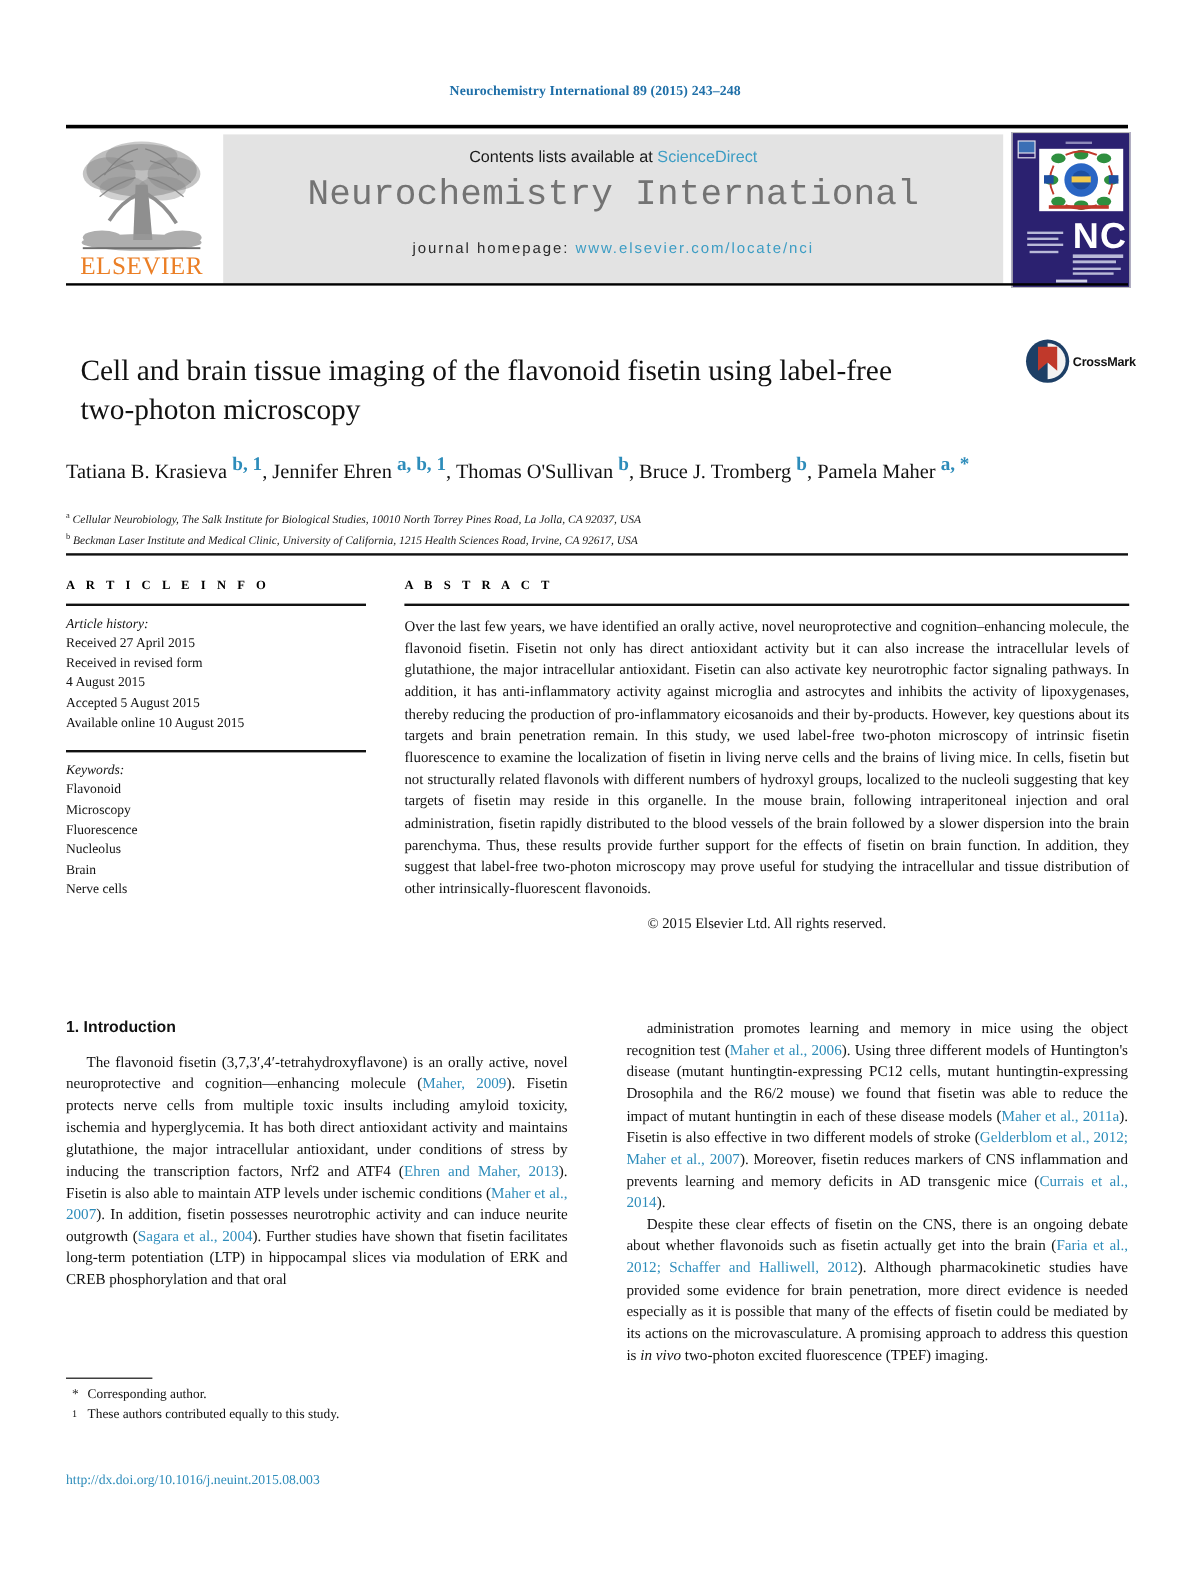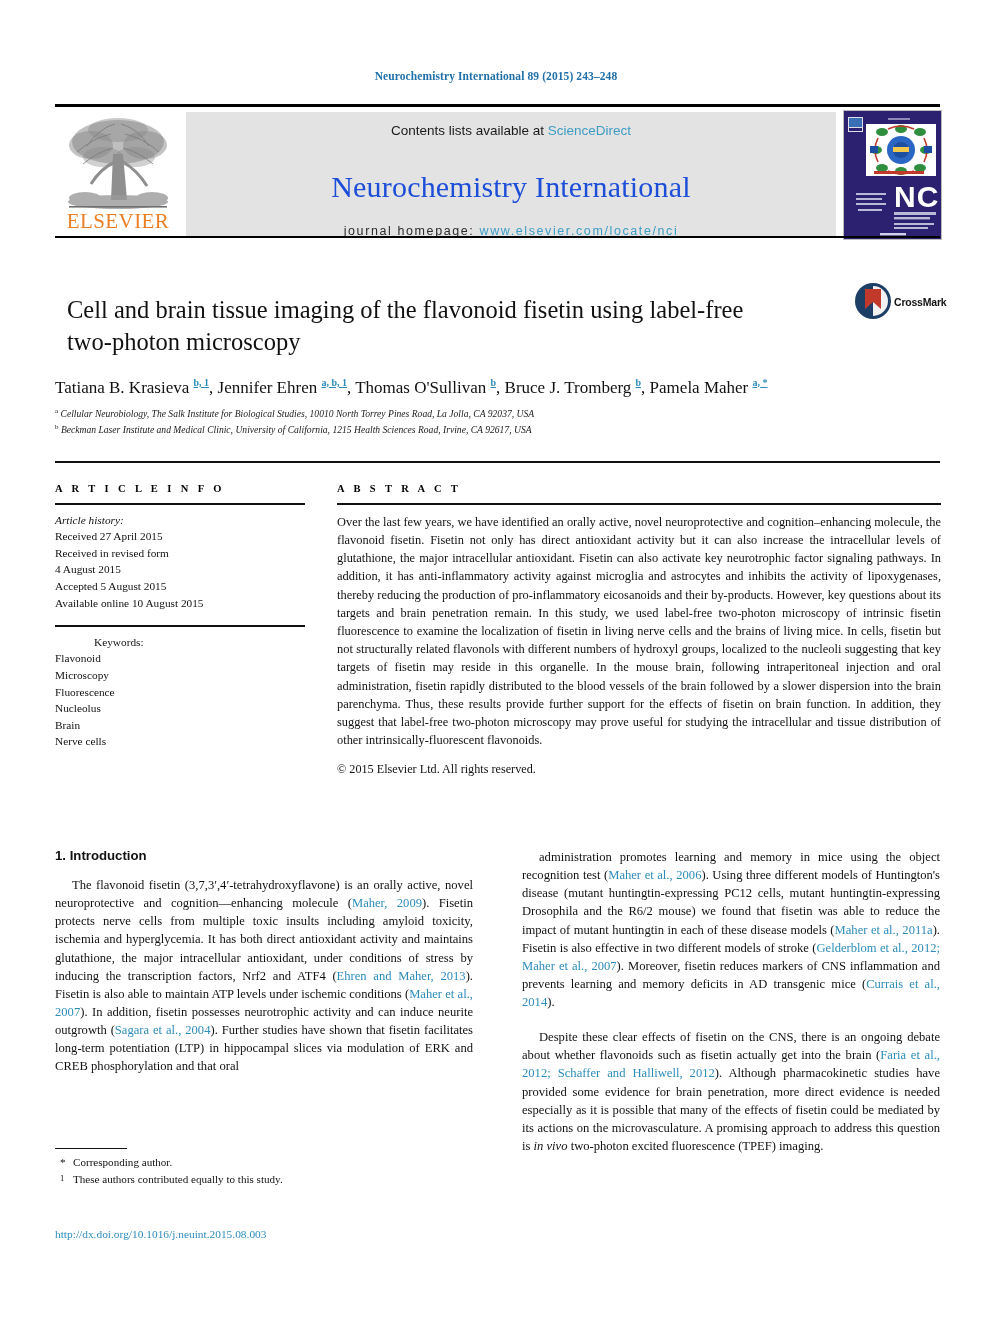--- a/index.html
+++ b/index.html
@@ -82,24 +82,24 @@
   .contents-line {
     margin-top: 11px;
     font-family: "Liberation Sans", sans-serif;
     font-size: 13.5px;
     color: #1a1a1a;
   }
   .contents-line .sd {
     color: #3d9dc4;
   }
   .journal-name {
-    margin-top: 32px;
-    font-family: Liberation Serif, serif;
+    margin-top: 8px;
+    font-family: Liberation Mono, monospace;
     font-size: 30px;
-    color: #1d4ed8;
+    color: #737373;
     letter-spacing: 0.2px;
   }
   .homepage-line {
     margin-top: 20px;
     font-family: "Liberation Sans", sans-serif;
     font-size: 12.5px;
     letter-spacing: 1.6px;
     color: #2b2b2b;
   }
   .homepage-line .url {
@@ -159,28 +159,27 @@
 
   .authors {
     margin-top: 17px;
     width: 800px;
     font-family: "Liberation Serif", serif;
     font-size: 17px;
     line-height: 1.45;
     color: #111;
   }
   .authors sup {
-    font-size: 10px;
+    font-size: 16px;
     color: #2d8cba;
     font-weight: bold;
     vertical-align: super;
-    text-decoration: underline;
   }
   .affils {
-    margin-top: 6px;
+    margin-top: 19px;
     font-family: "Liberation Serif", serif;
     font-style: italic;
     font-size: 9.6px;
     line-height: 1.55;
     color: #1a1a1a;
   }
   .affils sup {
     font-size: 7px;
     vertical-align: super;
     font-style: normal;
@@ -235,34 +234,34 @@
     margin-top: 14px;
   }
   .kw-block {
     margin-top: 7px;
     font-family: "Liberation Serif", serif;
     font-size: 11.3px;
     line-height: 1.47;
     color: #111;
   }
   .kw-block .lead {
-    margin-left: 39px;
+    font-style: italic;
   }
   .abstract-text {
     margin-top: 8px;
     font-family: "Liberation Serif", serif;
     font-size: 12.4px;
     line-height: 1.47;
     text-align: justify;
     color: #111;
     hyphens: none;
   }
   .copyright {
     margin-top: 12px;
-    text-align: left;
+    text-align: center;
     font-family: "Liberation Serif", serif;
     font-size: 12.2px;
     color: #111;
   }
 
   
   .body-cols {
     position: absolute;
     left: 55px;
     top: 848px;
@@ -287,21 +286,21 @@
   .body-p {
     font-family: "Liberation Serif", serif;
     font-size: 12.6px;
     line-height: 1.44;
     text-align: justify;
     color: #111;
     margin: 0;
     text-indent: 17px;
     hyphens: none;
   }
-  .body-p + .body-p { margin-top: 17px; }
+  .body-p + .body-p { margin-top: 0; }
   .lnk { color: #2d8cba; }
 
   
   .footnotes {
     position: absolute;
     left: 55px;
     top: 1148px;
     width: 418px;
   }
   .fn-rule {

